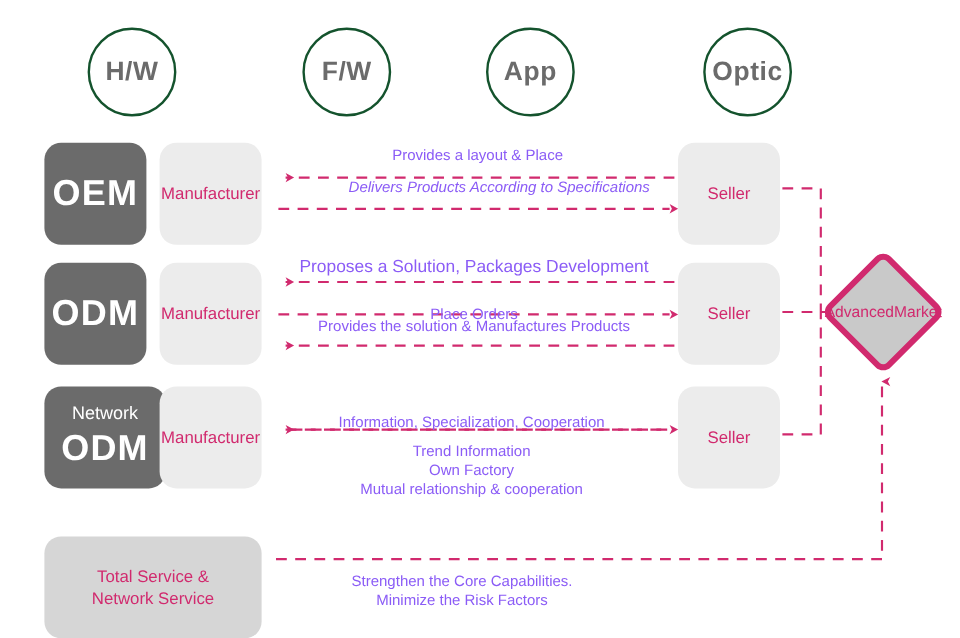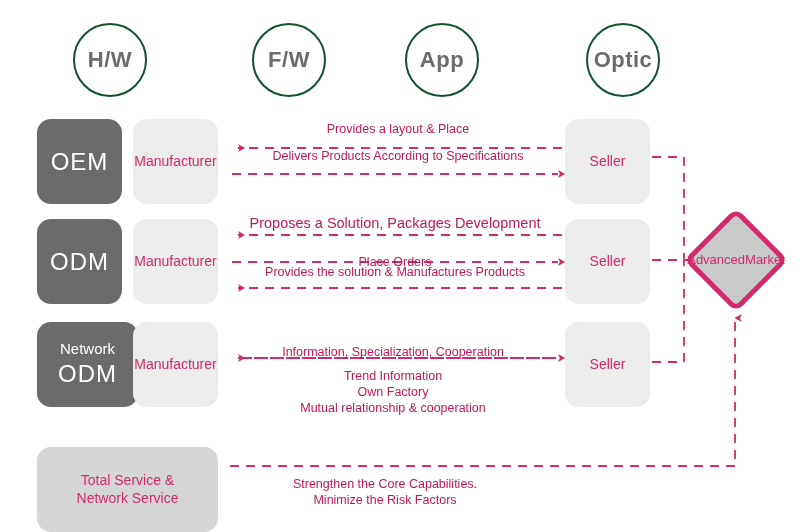--- a/index.html
+++ b/index.html
@@ -53,38 +53,38 @@
     color: #ffffff;
   }
   .box-light {
     background: #ececec;
     color: #d12a6e;
   }
   .box-gray {
     background: #d6d6d6;
     color: #d12a6e;
   }
-  .lbl-big   { font-size: 24px; font-weight: 400; letter-spacing: 1px; }
+  .lbl-big   { font-size: 30px; font-weight: 700; letter-spacing: 1px; }
   .lbl-small { font-size: 15px; font-weight: 400; }
   .lbl-mid   { font-size: 14px; font-weight: 400; }
   .lbl-ts    { font-size: 14px; font-weight: 400; }
 
   
   #wires {
     position: absolute;
     left: 0; top: 0;
     width: 800px;
     height: 532px;
     pointer-events: none;
   }
 
   
   .cap {
     position: absolute;
-    color: #be185d;
+    color: #8b5cf6;
     font-size: 12.5px;
     text-align: center;
     white-space: nowrap;
     transform: translateX(-50%);
   }
   .cap.big { font-size: 14.5px; }
 
   
   .diamond-wrap {
     position: absolute;
@@ -175,21 +175,21 @@
   <div class="box box-dark" style="left:37px;  top:119px; width:85px;  height:85px;">
     <span class="lbl-big">OEM</span>
   </div>
   <div class="box box-light" style="left:133px; top:119px; width:85px;  height:85px;">
     <span class="lbl-mid">Manufacturer</span>
   </div>
   <div class="box box-light" style="left:565px; top:119px; width:85px;  height:85px;">
     <span class="lbl-mid">Seller</span>
   </div>
   <div class="cap" style="left:398px; top:122px;">Provides a layout &amp; Place</div>
-  <div class="cap" style="left:398px; top:149px;">Delivers Products According to Specifications</div>
+  <div class="cap" style="left:416px; top:149px;font-style:italic;">Delivers Products According to Specifications</div>
 
   <div class="box box-dark" style="left:37px;  top:219px; width:85px;  height:85px;">
     <span class="lbl-big">ODM</span>
   </div>
   <div class="box box-light" style="left:133px; top:219px; width:85px;  height:85px;">
     <span class="lbl-mid">Manufacturer</span>
   </div>
   <div class="box box-light" style="left:565px; top:219px; width:85px;  height:85px;">
     <span class="lbl-mid">Seller</span>
   </div>

